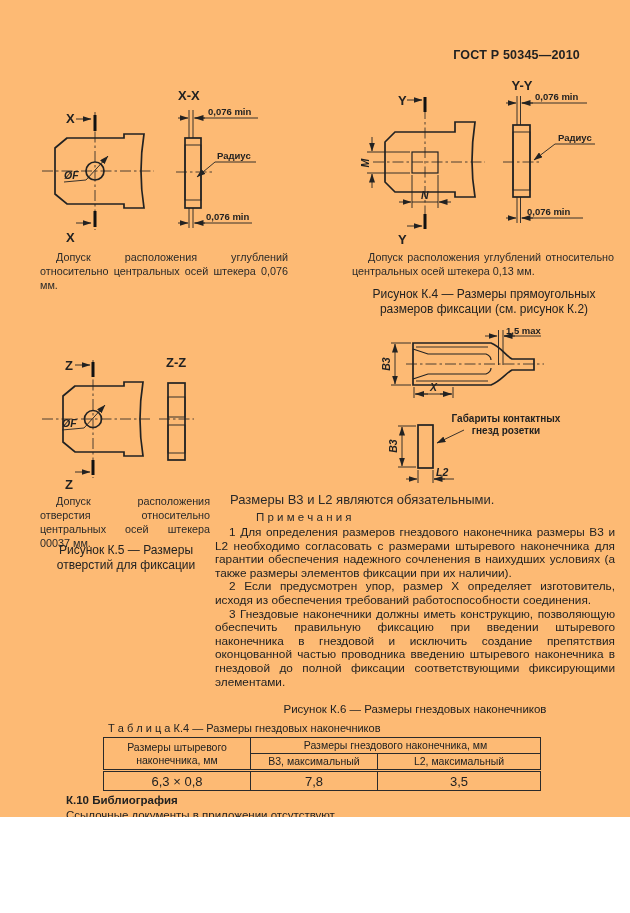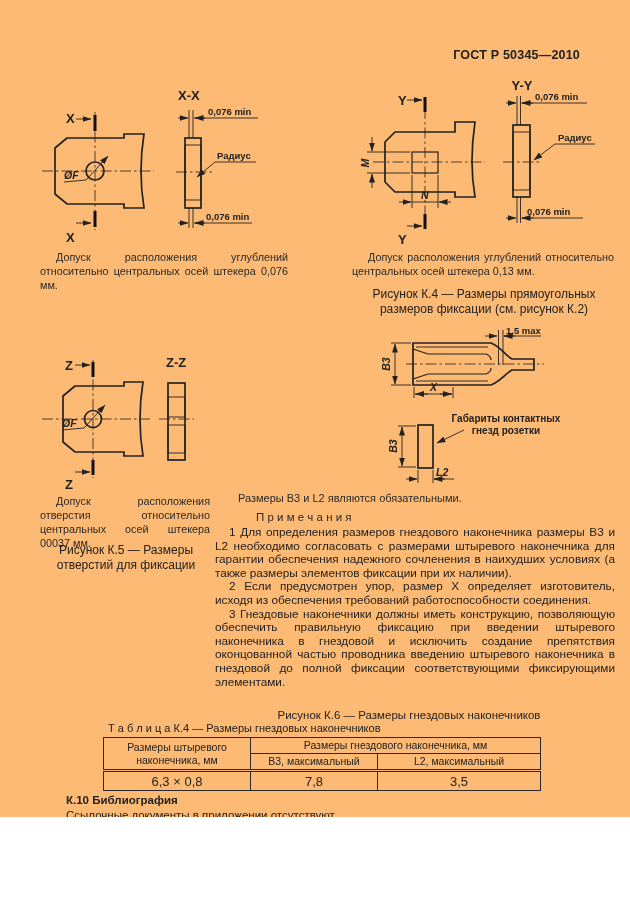--- a/index.html
+++ b/index.html
@@ -5,21 +5,21 @@
   * { margin:0; padding:0; box-sizing:border-box; }
   html,body { background:#ffffff; }
   .page {
     position:relative; width:630px; height:817px; background:#fdba74;
     font-family:"Liberation Sans", sans-serif; color:#222; overflow:hidden;
   }
   .abs { position:absolute; }
   .doc-header { font-weight:bold; font-size:12.5px; letter-spacing:0.2px; }
   .fignote { font-size:10.8px; line-height:1.3; text-align:justify; text-indent:16px; color:#2a2a2a; }
   .figcaption { font-size:12px; line-height:1.28; text-align:center; color:#222; }
-  .mandatory { font-size:11px; color:#2a2a2a;margin-left:8px; }
+  .mandatory { font-size:13px; color:#2a2a2a; }
   .notes-heading { font-size:11.5px; color:#2a2a2a;padding-left:32px; }
   .bodytext { font-size:11.8px; line-height:13.6px; text-align:justify; color:#222; }
   .bodytext p { text-indent:14px; }
   .fig6caption { font-size:11.5px; text-align:center; }
   .table-title { font-size:11px; }
   table.gtable { border-collapse:collapse; width:437px; table-layout:fixed; }
   table.gtable th, table.gtable td {
     border:1px solid #2a2a2a; font-weight:normal; text-align:center;
     vertical-align:middle; padding:1px 4px; color:#222;
   }
@@ -244,21 +244,21 @@
   <div class="abs figcaption" style="left:52px; top:543px; width:148px;">Рисунок К.5 — Размеры отверстий для фиксации</div>
 
   <div class="abs mandatory" style="left:230px; top:492px; width:330px;">Размеры В3 и L2 являются обязательными.</div>
   <div class="abs notes-heading" style="left:224px; top:511px;">П р и м е ч а н и я</div>
   <div class="abs bodytext" style="left:215px; top:526px; width:400px;">
     <p>1 Для определения размеров гнездового наконечника размеры В3 и L2 необходимо согласовать с размерами  штыревого наконечника для гарантии обеспечения надежного сочленения в наихудших условиях (а также размеры элементов фиксации при их наличии).</p>
     <p>2 Если предусмотрен упор, размер X  определяет изготовитель, исходя из обеспечения требований работоспособности соединения.</p>
     <p>3 Гнездовые наконечники должны иметь конструкцию, позволяющую обеспечить правильную фиксацию при введении штыревого наконечника в гнездовой и исключить создание препятствия оконцованной частью проводника введению штыревого наконечника в гнездовой до полной фиксации соответствующими фиксирующими элементами.</p>
   </div>
 
-  <div class="abs fig6caption" style="left:209px; top:703px; width:400px;margin-top:6px;">Рисунок К.6 — Размеры гнездовых наконечников</div>
+  <div class="abs fig6caption" style="left:215px; top:703px; width:400px;">Рисунок К.6 — Размеры гнездовых наконечников</div>
 
   <div class="abs table-title" style="left:108px; top:722px;">Т а б л и ц а  К.4 — Размеры гнездовых наконечников</div>
   <table class="gtable abs" style="left:103px; top:737px;">
     <colgroup>
         <col style="width:147px">
         <col style="width:127px">
         <col style="width:163px">
       </colgroup>
     <thead>
       <tr>

